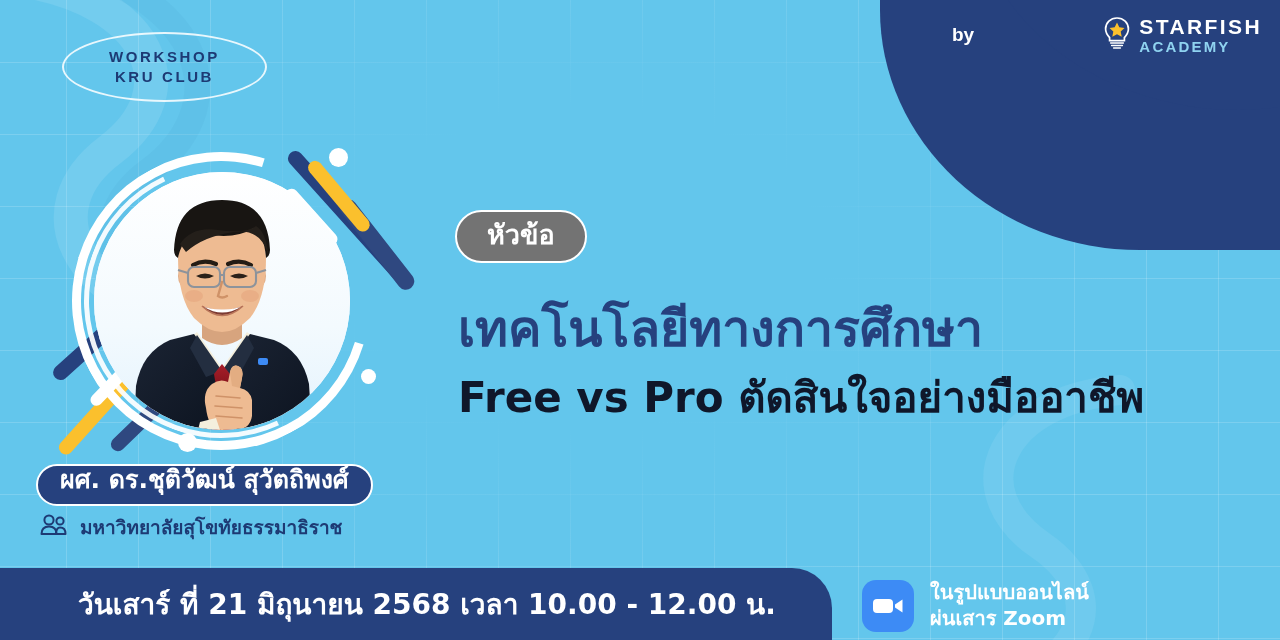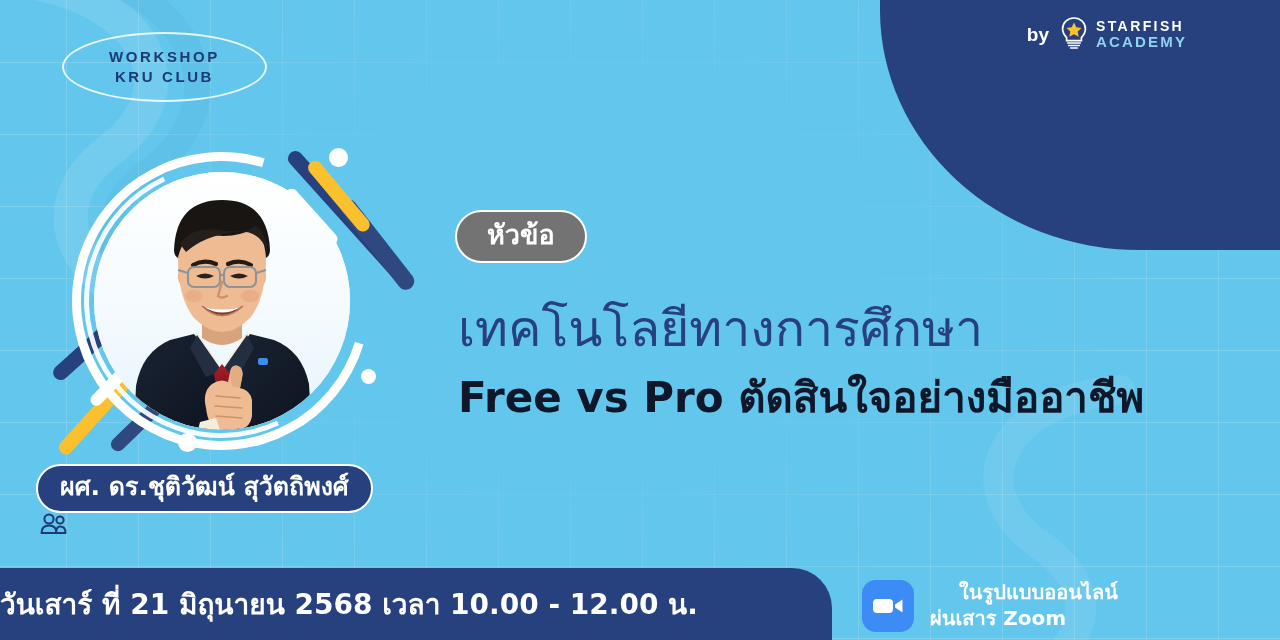--- a/index.html
+++ b/index.html
@@ -78,33 +78,33 @@
     font-family:"DejaVu Sans", sans-serif;
     font-size:58px;
     font-weight:bold;
     color:#ffffff;
     letter-spacing:1px;
     line-height:1.15;
   }
   .brand-by-row {
     display:flex;
     align-items:center;
-    justify-content:center;
+    justify-content:space-between;
     gap:10px;
     margin-top:4px;
   }
   .brand-by {
     font-size:19px;
     font-weight:bold;
     color:#ffffff;
   }
   .starfish-logo { display:flex; align-items:center; gap:7px; }
   .starfish-text { text-align:left; line-height:1.08; }
   .starfish-name {
-    font-size:14px;
+    font-size:21px;
     font-weight:bold;
     color:#ffffff;
     letter-spacing:2.4px;
   }
   .starfish-sub {
     font-size:15px;
     font-weight:bold;
     color:#8fd3f0;
     letter-spacing:2.2px;
   }
@@ -186,21 +186,21 @@
     overflow:hidden;
     background:linear-gradient(180deg,#ffffff 0%,#f4fbff 55%,#e8f6fe 100%);
   }
   .photo-disc svg { position:absolute; left:0; top:0; }
 
   
   .speaker-pill {
     position:absolute;
     left:36px;
     top:464px;
-    padding:7px 22px 10px;
+    padding:0 22px 10px;
     background:#26417e;
     border:2.5px solid #ffffff;
     border-radius:999px;
     z-index:6;
   }
   .speaker-name {
     font-family:"DejaVu Sans", sans-serif;
     font-size:25px;
     font-weight:bold;
     color:#ffffff;
@@ -241,21 +241,21 @@
     font-weight:bold;
     color:#ffffff;
     line-height:1.05;
   }
   .headline {
     position:absolute;
     left:458px;
     top:302px;
     font-family:"DejaVu Sans", sans-serif;
     font-size:50px;
-    font-weight:normal;
+    font-weight:bold;
     color:#26417e;
     white-space:nowrap;
     line-height:1.1;
     z-index:5;
   }
   .subhead {
     position:absolute;
     left:458px;
     top:375px;
     font-family:"DejaVu Sans", sans-serif;
@@ -278,20 +278,21 @@
     border-top-right-radius:40px;
     display:flex;
     align-items:center;
     z-index:6;
   }
   .date-text {
     font-family:"DejaVu Sans", sans-serif;
     font-size:28px;
     font-weight:bold;
     color:#ffffff;
+    margin-left:78px;
     white-space:nowrap;
   }
 
   
   .zoom-block {
     position:absolute;
     left:862px;
     bottom:8px;
     display:flex;
     align-items:center;
@@ -478,20 +479,21 @@
 
   <div class="affil-row">
     <span>
       <svg width="30" height="24" viewBox="0 0 30 24">
         <circle cx="11" cy="7" r="4.6" fill="none" stroke="#1d3a74" stroke-width="2"></circle>
         <path d="M3.5 21 Q3.5 13.4 11 13.4 Q18.5 13.4 18.5 21 Z" fill="none" stroke="#1d3a74" stroke-width="2" stroke-linejoin="round"></path>
         <circle cx="22" cy="8" r="3.6" fill="none" stroke="#1d3a74" stroke-width="2"></circle>
         <path d="M18 21 Q18.4 14.6 22 14.6 Q27.5 14.6 27.5 21 Z" fill="none" stroke="#1d3a74" stroke-width="2" stroke-linejoin="round"></path>
       </svg>
     </span>
+    <span class="affil-text">มหาวิทยาลัยสุโขทัยธรรมาธิราช</span>
   </div>
 
   <div class="topic-pill">
     <div class="topic-pill-text">หัวข้อ</div>
   </div>
 
   <div class="headline">เทคโนโลยีทางการศึกษา</div>
   <div class="subhead">Free vs Pro ตัดสินใจอย่างมืออาชีพ</div>
 
   <div class="date-bar">
@@ -499,18 +501,18 @@
   </div>
 
   <div class="zoom-block">
     <span class="zoom-icon">
       <svg width="32" height="22" viewBox="0 0 32 22">
         <rect x="1" y="4" width="20" height="14" rx="4" fill="#ffffff"></rect>
         <path d="M23 9.5 L30.5 4.5 L30.5 17.5 L23 12.5 Z" fill="#ffffff"></path>
       </svg>
     </span>
     <span class="zoom-lines">
-      <span style="display:block;margin-left:29px;">ในรูปแบบออนไลน์</span>
+      <span style="display:block;">ในรูปแบบออนไลน์</span>
       <span style="display:block;">ผ่นเสาร Zoom</span>
     </span>
   </div>
 
 </div>
 
 </body></html>

